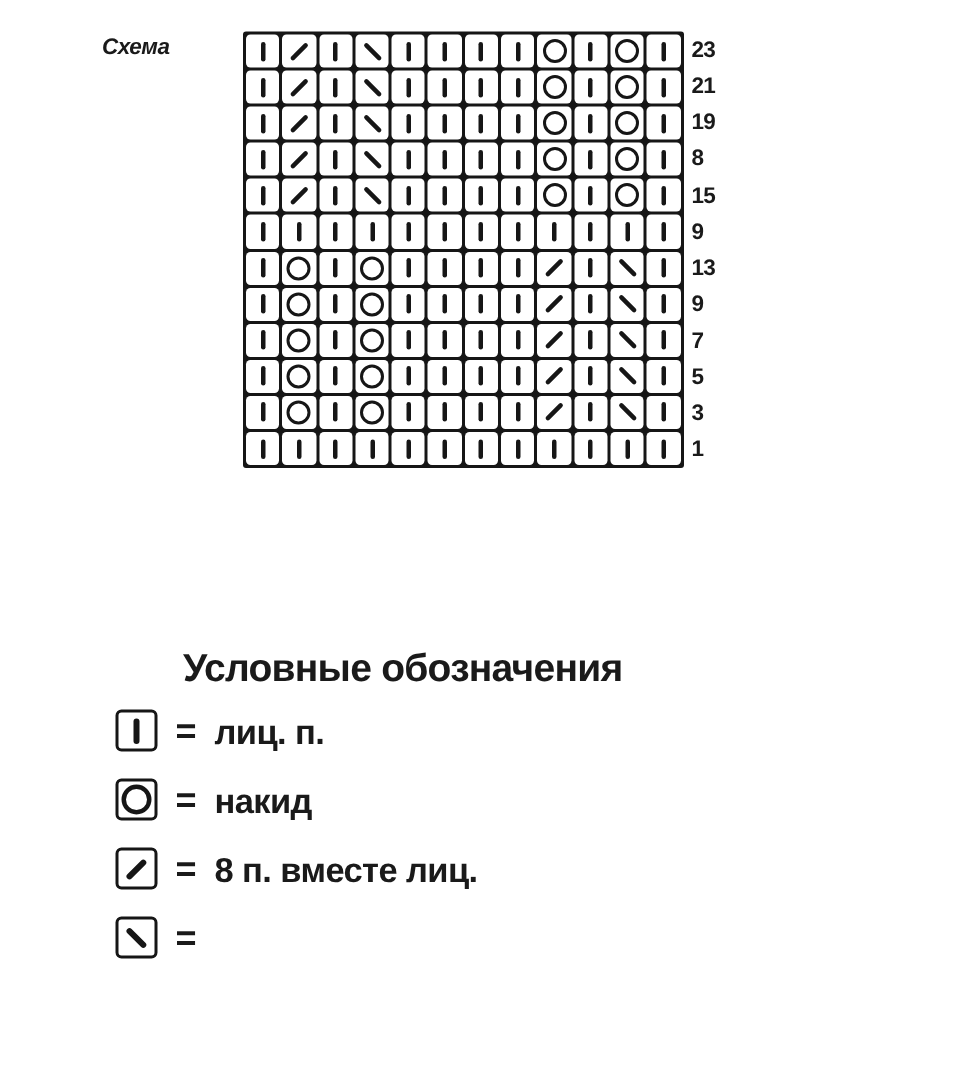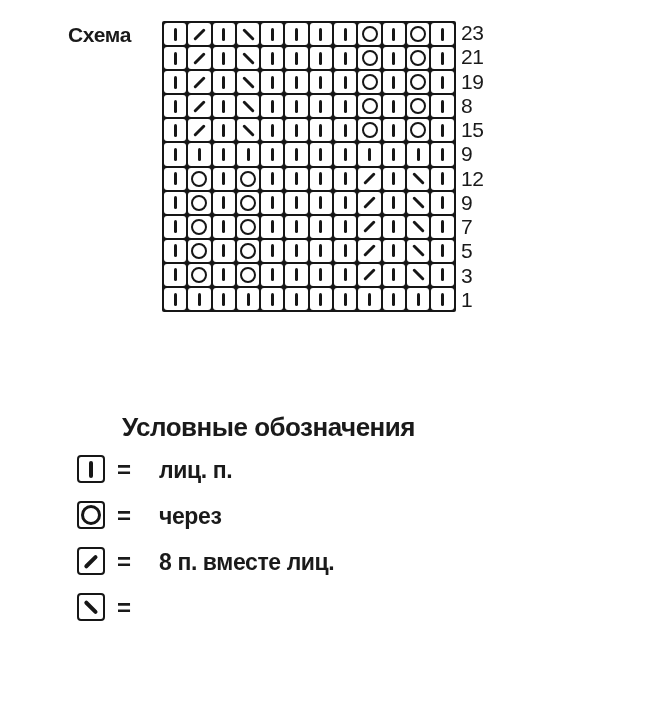--- a/index.html
+++ b/index.html
@@ -15,23 +15,24 @@
     font-family: "Liberation Sans", "DejaVu Sans", sans-serif;
     color: #1a1a1a;
     overflow: hidden;
   }
 
   
   .schema-label {
     position: absolute;
     left: 68px;
     top: 23px;
-    font-size: 21px;
+    font-size: 15px;
     font-weight: 700;
     letter-spacing: -0.3px;
+    font-style: italic;
   }
 
   
   .chart-grid {
     position: absolute;
     left: 162px;
     top: 21px;
     display: grid;
     grid-template-columns: repeat(12, 22.3px);
     grid-auto-rows: 22.1px;
@@ -54,42 +55,42 @@
     left: 461px;
     top: 21px;
     height: 291px;
     display: flex;
     flex-direction: column;
   }
   .row-num {
     flex: 1;
     display: flex;
     align-items: center;
-    font-size: 21px;
-    font-weight: 400;
+    font-size: 15px;
+    font-weight: 700;
     letter-spacing: -0.5px;
   }
 
   
   .sym { display: block; }
   .sym-bar.sym-sm   { width: 3px;  height: 13px; background: #161616; border-radius: 1.5px; }
   .sym-circle.sym-sm{ width: 12px; height: 12px; border: 2.5px solid #161616; border-radius: 50%; }
   .sym-slash.sym-sm { width: 3px;  height: 15px; background: #161616; border-radius: 1.5px; transform: rotate(45deg); }
   .sym-bslash.sym-sm{ width: 3px;  height: 15px; background: #161616; border-radius: 1.5px; transform: rotate(-45deg); }
 
   .sym-bar.sym-lg   { width: 3.5px; height: 17px; background: #161616; border-radius: 2px; }
   .sym-circle.sym-lg{ width: 14px;  height: 14px; border: 3px solid #161616; border-radius: 50%; }
   .sym-slash.sym-lg { width: 3.5px; height: 17px; background: #161616; border-radius: 2px; transform: rotate(45deg); }
   .sym-bslash.sym-lg{ width: 3.5px; height: 17px; background: #161616; border-radius: 2px; transform: rotate(-45deg); }
 
   
   .legend {
     position: absolute;
     left: 77px;
-    top: 412px;
+    top: 430px;
     width: 540px;
   }
   .legend-title {
     margin: 0 0 12px 45px;
     font-size: 26px;
     font-weight: 700;
     letter-spacing: -0.5px;
   }
   .legend-items {
     display: flex;
@@ -117,21 +118,20 @@
     font-weight: 700;
     line-height: 29px;
   }
   .legend-text {
     font-size: 23px;
     font-weight: 700;
     line-height: 34px;
     letter-spacing: -0.4px;
     white-space: pre-line;
     margin-top: -2px;
-    margin-left: 16px;
   }
 </style>
 </head>
 <body>
 
 <div class="page">
 
   <span class="schema-label">Схема</span>
 
   <div class="chart-grid" id="chart-grid">
@@ -569,21 +569,21 @@
       </div>
     </div>
 
   <div class="row-numbers" id="row-numbers">
       <div class="row-num">23</div>
       <div class="row-num">21</div>
       <div class="row-num">19</div>
       <div class="row-num">8</div>
       <div class="row-num">15</div>
       <div class="row-num">9</div>
-      <div class="row-num">12</div>
+      <div class="row-num">13</div>
       <div class="row-num">9</div>
       <div class="row-num">7</div>
       <div class="row-num">5</div>
       <div class="row-num">3</div>
       <div class="row-num">1</div>
     </div>
 
   <div class="legend">
     <h2 class="legend-title">Условные обозначения</h2>
     <div class="legend-items" id="legend-items">
@@ -592,21 +592,21 @@
             <span class="sym sym-bar sym-lg"></span>
           </span>
           <span class="eq">=</span>
           <span class="legend-text">лиц. п.</span>
         </div>
         <div class="legend-item">
           <span class="sym-box">
             <span class="sym sym-circle sym-lg"></span>
           </span>
           <span class="eq">=</span>
-          <span class="legend-text">через</span>
+          <span class="legend-text">накид</span>
         </div>
         <div class="legend-item">
           <span class="sym-box">
             <span class="sym sym-slash sym-lg"></span>
           </span>
           <span class="eq">=</span>
           <span class="legend-text">8 п. вместе лиц.</span>
         </div>
         <div class="legend-item">
           <span class="sym-box">

